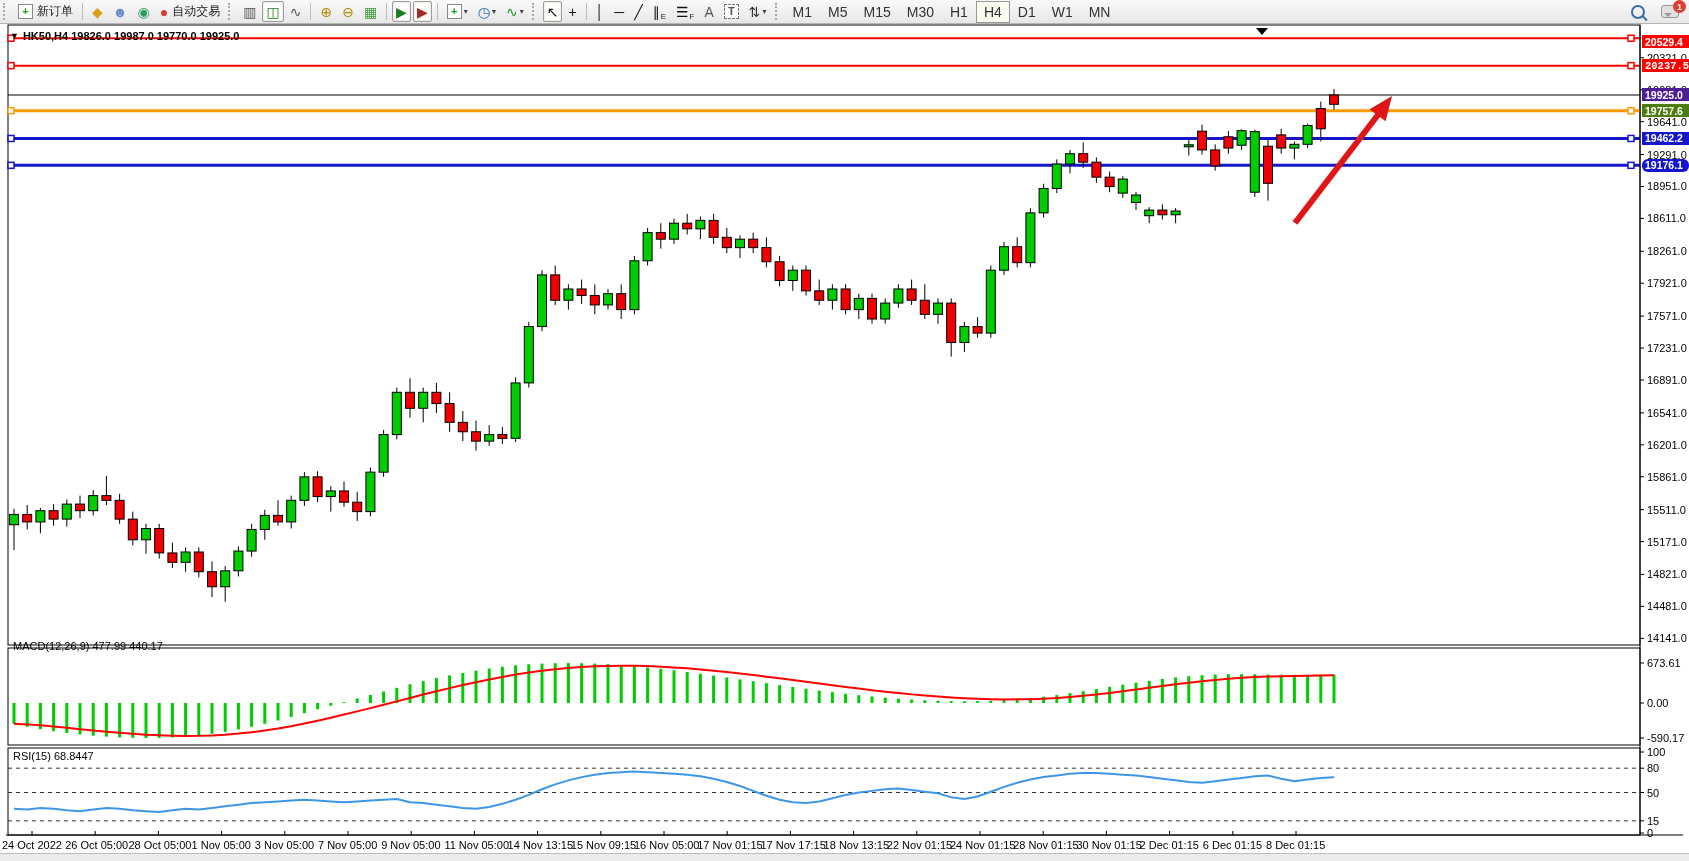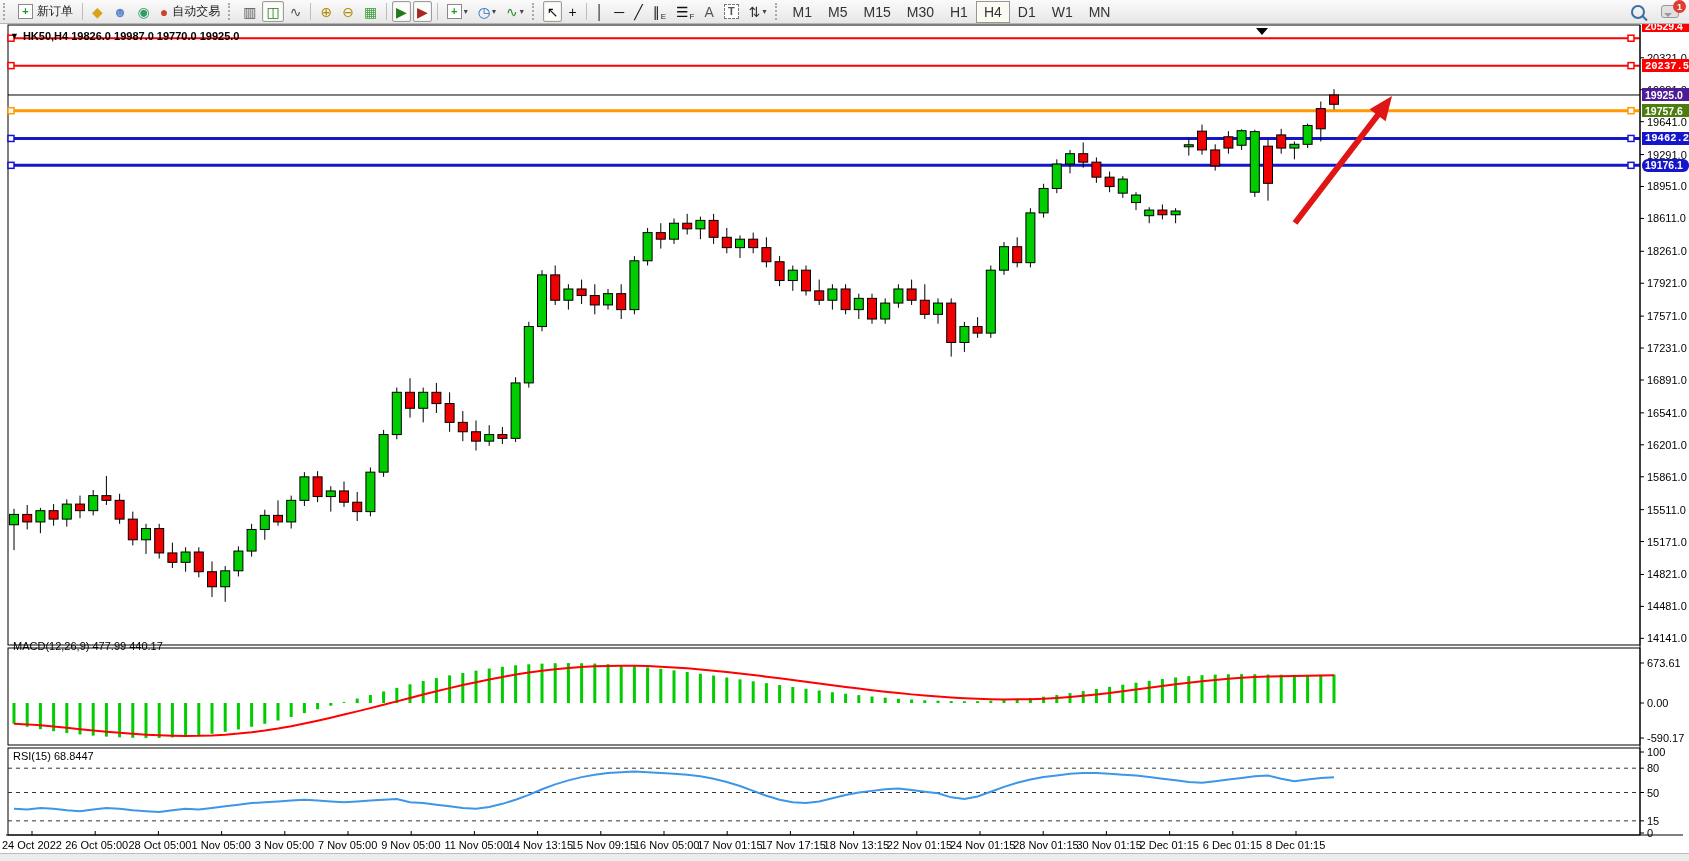--- a/index.html
+++ b/index.html
@@ -599,21 +599,21 @@
   </div>
 </div>
 
 <div id="overlay-layer">
   <div class="overlay" id="symbol-title">
     <span class="tri">▼</span>
     <span>HK50,H4 19826.0 19987.0 19770.0 19925.0</span>
   </div>
   <div class="overlay" id="macd-header">MACD(12,26,9) 477.99 440.17</div>
   <div class="overlay" id="rsi-header">RSI(15) 68.8447</div>
-<div class="price-box" style="top: 19px; background: rgb(255, 0, 0);">20529.4</div>
+<div class="price-box" style="top: 35px; background: rgb(255, 0, 0);">20529.4</div>
     <div class="price-box" style="top: 59.1288px; background: rgb(255, 0, 0); font-family: Liberation Mono, monospace;">20237.5</div>
     <div class="price-box" style="top: 88.4848px; background: #4c1d95;">19925.0</div>
     <div class="price-box" style="top: 104.21px; background: #4d7c0f;">19757.6</div>
-    <div class="price-box" style="top: 131.96px; background: rgb(21, 21, 204); font-family: Liberation Mono, monospace;">19462.2</div>
+    <div class="price-box" style="top: 131.96px; background: rgb(21, 21, 204);">19462.2</div>
     <div class="price-box" style="top: 158.836px; background: rgb(21, 21, 204); border-radius: 6px;">19176.1</div>
   </div>
 
 <div id="bottom-strip"></div>
 
 </body></html>

